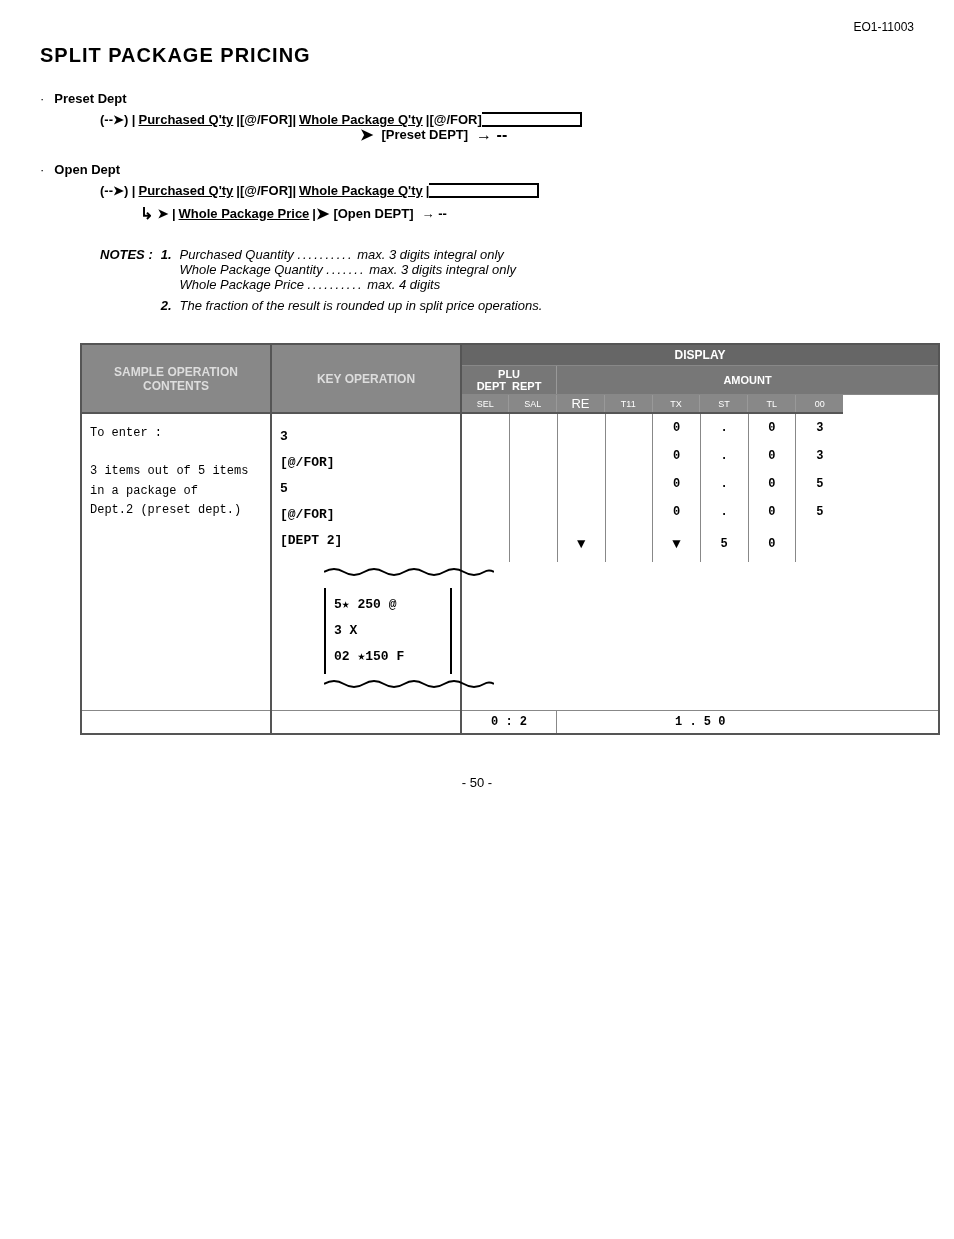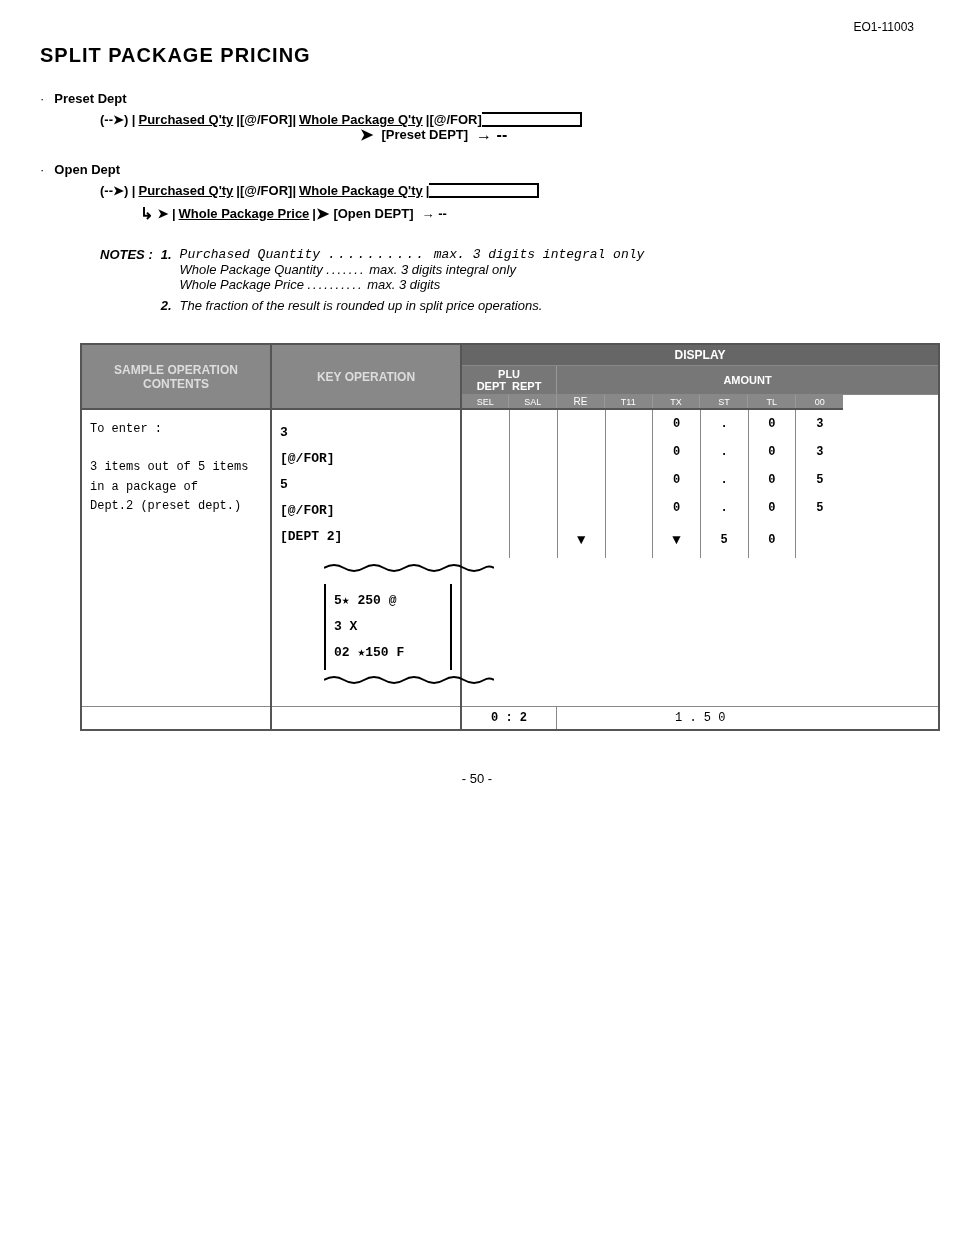--- a/index.html
+++ b/index.html
@@ -131,34 +131,34 @@
   <table style="border-collapse:collapse; font-size:13px;">
     <tbody>
         <tr>
       <td style="vertical-align:top; white-space:nowrap; padding-right:8px;">
         <strong><em>NOTES :</em></strong>
       </td>
       <td style="vertical-align:top; white-space:nowrap; padding-right:8px;">
         <em><strong>1.</strong></em>
       </td>
       <td>
-        <div style="font-style:italic;font-family:Liberation Mono, monospace;">
+        <div style="font-style:italic;">
           <span>Purchased Quantity</span>
           <span class="dots"> ..........</span>
           <span> max. 3 digits integral only</span>
         </div>
         <div style="font-style:italic;">
           <span>Whole Package Quantity</span>
           <span class="dots"> .......</span>
           <span> max. 3 digits integral only</span>
         </div>
         <div style="font-style:italic;">
           <span>Whole Package Price</span>
           <span class="dots"> ..........</span>
-          <span> max. 3 digits</span>
+          <span> max. 4 digits</span>
         </div>
       </td>
     </tr>
     <tr>
       <td></td>
       <td style="vertical-align:top; padding-right:8px; padding-top:6px;">
         <em><strong>2.</strong></em>
       </td>
       <td style="padding-top:6px;">
         <em>The fraction of the result is rounded up in split price operations.</em>
@@ -190,21 +190,21 @@
           <span>PLU</span><br>
           <span>DEPT&nbsp;&nbsp;REPT</span>
         </td>
         <td colspan="8" style="background:#777; color:#fff; font-size:11px; font-weight:bold; text-align:center; border-bottom:1px solid #888; padding:2px;">
           <span>AMOUNT</span>
         </td>
       </tr>
       <tr>
         <td style="background:#888; color:#fff; font-size:9px; text-align:center; border-right:1px solid #999; border-bottom:2px solid #555; padding:1px;">SEL</td>
         <td style="background:#888; color:#fff; font-size:9px; text-align:center; border-right:1px solid #999; border-bottom:2px solid #555; padding:1px;">SAL</td>
-        <td style="background:#888; color:#fff; font-size:10px; text-align:center; border-right:1px solid #999; border-bottom:2px solid #555; padding:1px;">RE</td>
+        <td style="background:#888; color:#fff; font-size:13px; text-align:center; border-right:1px solid #999; border-bottom:2px solid #555; padding:1px;">RE</td>
         <td style="background:#888; color:#fff; font-size:9px; text-align:center; border-right:1px solid #999; border-bottom:2px solid #555; padding:1px;">T11</td>
         <td style="background:#888; color:#fff; font-size:9px; text-align:center; border-right:1px solid #999; border-bottom:2px solid #555; padding:1px;">TX</td>
         <td style="background:#888; color:#fff; font-size:9px; text-align:center; border-right:1px solid #999; border-bottom:2px solid #555; padding:1px;">ST</td>
         <td style="background:#888; color:#fff; font-size:9px; text-align:center; border-right:1px solid #999; border-bottom:2px solid #555; padding:1px;">TL</td>
         <td style="background:#888; color:#fff; font-size:9px; text-align:center; border-bottom:2px solid #555; padding:1px;">00</td>
       </tr>
     </thead>
     <tbody>
       <tr>
 
@@ -310,19 +310,19 @@
             </tr>
           </tbody>
             </table>
         </td>
       </tr>
 
       <tr style="border-top:1px solid #888;">
         <td style="border-right:2px solid #555; padding:4px 8px;"></td>
         <td style="border-right:2px solid #555; padding:4px 8px; font-family:'Courier New',monospace; font-size:12px; font-weight:bold;"></td>
         <td colspan="2" style="border-right:1px solid #888; text-align:center; font-family:'Courier New',monospace; font-size:12px; font-weight:bold; padding:4px;">0 : 2</td>
-        <td colspan="6" style="text-align:center; font-family:'Courier New',monospace; font-size:12px; font-weight:normal; padding:4px;">1 . 5 0</td>
+        <td colspan="6" style="text-align:center; font-family:'Courier New',monospace; font-size:12px; font-weight:bold; padding:4px;">1 . 5 0</td>
       </tr>
     </tbody>
   </table>
 </div>
 
 <div class="page-number">- 50 -</div>
 
 </body></html>

